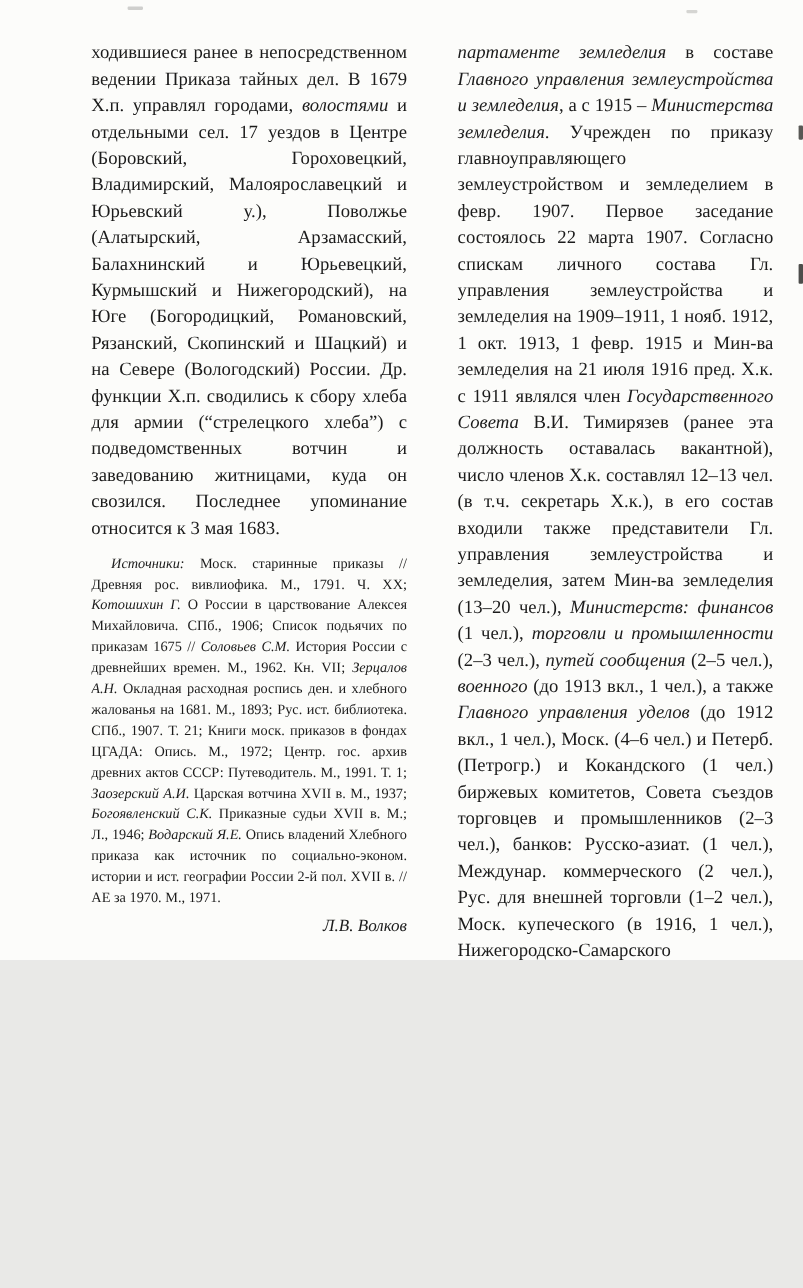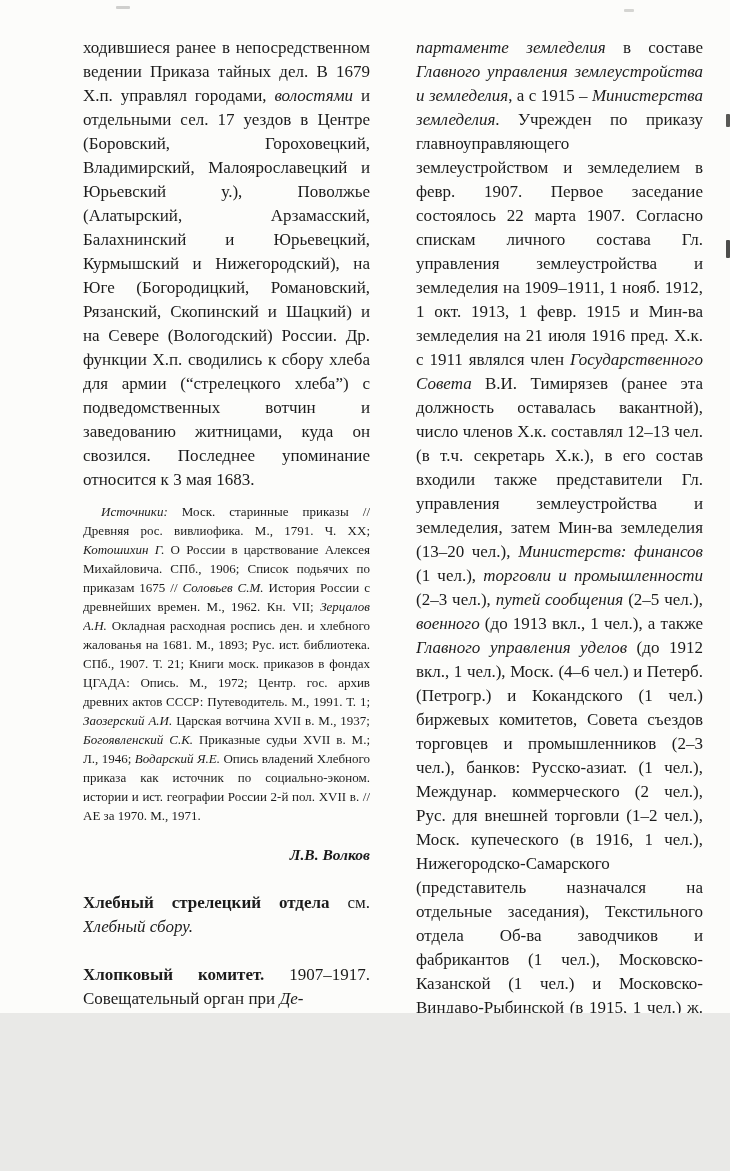--- a/index.html
+++ b/index.html
@@ -3,21 +3,21 @@
 <meta charset="utf-8">
 <style>
   html, body {
     margin: 0;
     padding: 0;
     background: #e9e9e7;
   }
   .page {
     position: relative;
     width: 730px;
-    height: 1013px;
+    height: 873px;
     background: #fcfcfa;
     overflow: hidden;
     font-family: "Liberation Serif", serif;
     color: #1b1b1b;
   }
   .columns {
     position: absolute;
     left: 83px;
     top: 36px;
     display: flex;
@@ -40,23 +40,22 @@
   .k-synonym-label { text-indent: 22px; margin-top: 20px; text-align: left; }
   .k-synonym-title { margin-top: 2px; text-align: left; }
   .k-sources {
     font-size: 13px;
     line-height: 19px;
     text-indent: 18px;
     margin-top: 10px;
   }
   .k-author {
     text-align: right;
-    margin-top: 18px;
+    margin-top: 5px;
     font-size: 15.5px;
-    font-weight: bold;
   }
   .k-entry { margin-top: 24px; }
   .page-number {
     position: absolute;
     left: 83px;
     width: 618px;
     top: 1122px;
     text-align: center;
     font-size: 13px;
     letter-spacing: 1px;

